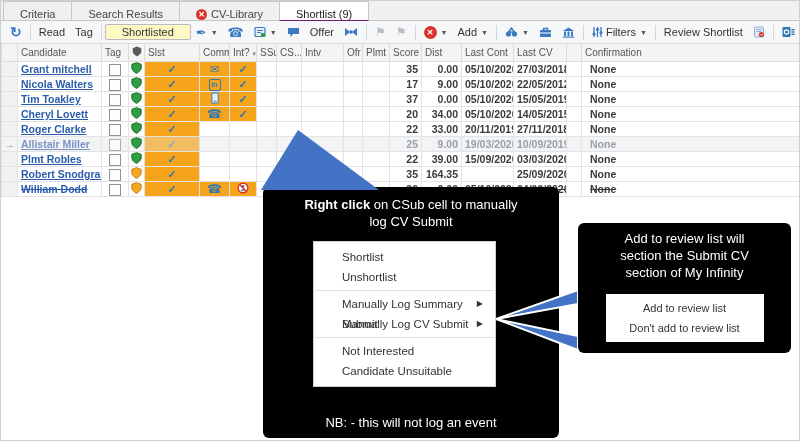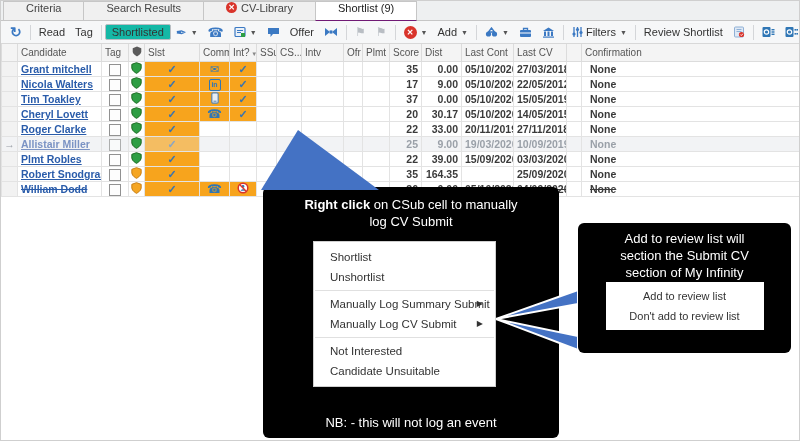--- a/index.html
+++ b/index.html
@@ -1,30 +1,30 @@
 <!DOCTYPE html>
 <html><head>
 <meta charset="utf-8">
 <style>
   html,body{margin:0;padding:0;background:#fff;}
   .stage{position:relative;width:800px;height:441px;background:#fff;border:1px solid #cfcfcf;
          font-family:"Liberation Sans",sans-serif;overflow:hidden;box-sizing:border-box;}
   
   .tabbar{position:absolute;top:0;left:0;right:0;height:20px;background:#eef0f1;
           border-bottom:1px solid #c6c6c6;display:flex;align-items:flex-end;padding-left:2px;box-sizing:border-box;}
-  .tab{height:19px;display:flex;align-items:flex-start;gap:4px;padding:0 22px;font-size:11px;color:#444;
+  .tab{height:19px;display:flex;align-items:flex-end;gap:4px;padding:0 16px;font-size:11px;color:#444;
        background:#f0f0f0;border:1px solid #c6c6c6;border-bottom:none;margin-right:-1px;box-sizing:border-box;}
   .tab.active{background:#fff;color:#222;height:20px;margin-bottom:-1px;border-bottom:1px solid #701a75;}
   .badge-x{width:11px;height:11px;border-radius:50%;background:#d9342b;color:#fff;font-size:8px;line-height:11px;
            text-align:center;font-weight:bold;display:inline-block;}
   
   .toolbar{position:absolute;top:20px;left:0;right:0;height:23px;background:#f6f7f8;border-bottom:1px solid #d8d8d8;
            display:flex;align-items:center;padding:0 4px;font-size:11px;color:#333;box-sizing:border-box;}
   .tbtn{padding:2px 5px;border-radius:2px;white-space:nowrap;display:flex;align-items:center;gap:3px;}
-  .tbtn.pressed{background:#14b8a6;border:1px solid #b9bdc2;padding:1px 6px;text-align:right;}
+  .tbtn.pressed{background:#fef9c3;border:1px solid #b9bdc2;padding:1px 16px;text-align:right;}
   .vsep{width:1px;height:15px;background:#d4d6d9;margin:0 3px;flex:none;}
   .caret{font-size:7px;color:#555;margin-left:1px;}
   .blue{color:#3b79c3;}
   .gray{color:#b9bec4;}
   .red-circle{width:13px;height:13px;border-radius:50%;background:#d9342b;color:#fff;font-size:8px;line-height:13px;
               text-align:center;font-weight:bold;display:inline-block;}
   
   .tablewrap{position:absolute;top:43px;left:0;width:800px;}
   table{border-collapse:collapse;table-layout:fixed;width:800px;font-size:10.5px;}
   th{height:17px;background:#f4f4f4;border:1px solid #dcdcdc;border-top:none;font-weight:normal;
@@ -48,26 +48,26 @@
             color:#2f76b5;font-size:7px;font-weight:bold;line-height:10px;}
   .glyph-blue{color:#2f76b5;font-size:11px;}
   
   .overlay{position:absolute;top:0;left:0;pointer-events:none;z-index:20;}
   .callout{position:absolute;background:#000000;border-radius:6px;color:#fff;text-align:center;}
   .co-left{left:262px;top:186px;width:296px;height:251px;z-index:10;font-size:13px;}
   .co-left .head{padding-top:9px;line-height:17px;}
   .co-left .note{position:absolute;bottom:8px;width:100%;font-size:13px;}
   .ctxmenu{position:absolute;left:50px;top:54px;width:181px;background:#fff;border:1px solid #cfcfcf;
            box-shadow:2px 2px 5px rgba(0,0,0,.2);padding:5px 0;text-align:left;color:#333;font-size:11.5px;z-index:25;}
-  .mi{height:20px;line-height:20px;padding-left:16px;position:relative;}
+  .mi{height:20px;line-height:20px;padding-left:28px;position:relative;}
   .mi .sub{position:absolute;right:12px;top:0;font-size:8px;color:#333;}
   .msep{border-top:1px solid #e0e0e0;margin:3px 1px;}
   .co-right{left:577px;top:222px;width:213px;height:130px;z-index:30;font-size:13px;}
   .co-right .txt{padding-top:7px;line-height:17px;}
-  .opts{margin:1px auto 0;width:158px;background:#fff;color:#333;font-size:11px;padding:4px 0;}
+  .opts{margin:13px auto 0;width:158px;background:#fff;color:#333;font-size:11px;padding:4px 0;}
   .opt{height:20px;line-height:20px;}
 </style>
 </head>
 <body>
 
 <div class="stage">
 
   <div class="tabbar">
     <div class="tab">
         <span>Criteria</span>
@@ -324,21 +324,21 @@
               </svg></td>
             <td class="or"><span class="check">✓</span></td>
             <td class="or"><span class="glyph-blue" style="font-size:12px">☎</span></td>
             <td class="or"><span class="check">✓</span></td>
             <td></td>
             <td></td>
             <td></td>
             <td></td>
             <td></td>
             <td class="num">20</td>
-            <td class="num">30.17</td>
+            <td class="num">34.00</td>
             <td class="date">05/10/2020</td>
             <td class="date">14/05/2015</td>
             <td></td>
             <td class="conf" style="padding-left:8px">None</td>
           </tr>
           <tr class="">
             <td class="marker"></td>
             <td><a class="cand">Roger Clarke</a></td>
             <td class="ctr"><span class="chk"></span></td>
             <td class="ctr"><svg width="11" height="12" viewBox="0 0 16 18">

